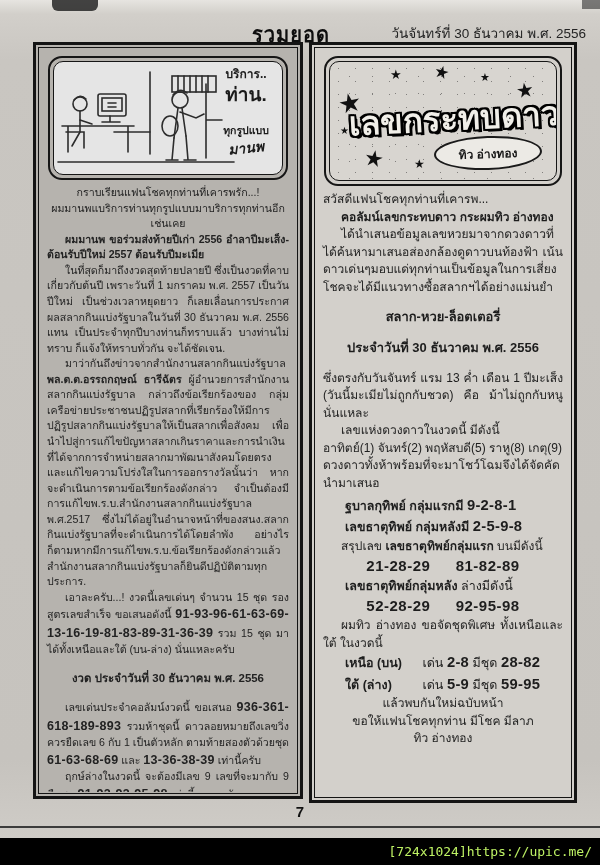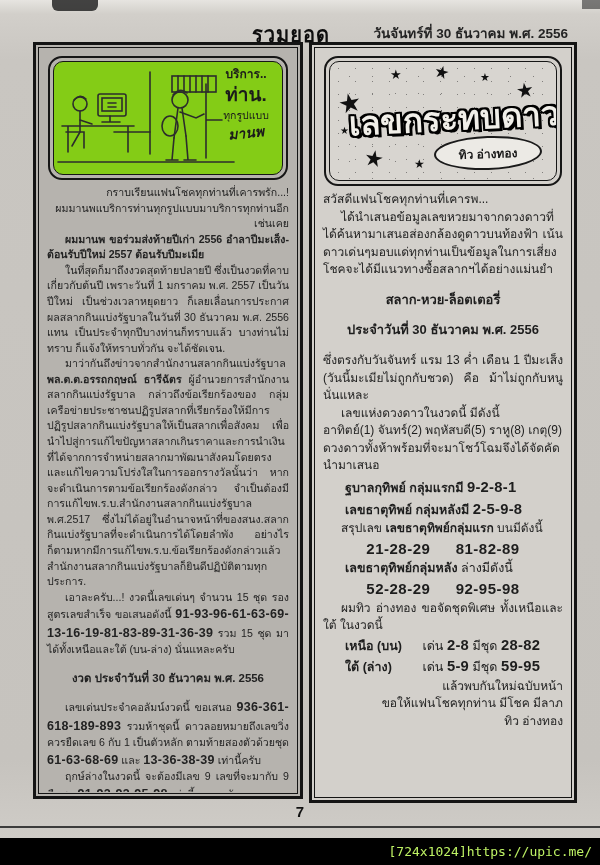--- a/index.html
+++ b/index.html
@@ -12,40 +12,40 @@
   #paper{
     position:absolute;left:0;top:0;width:600px;height:838px;
     background:linear-gradient(180deg,#e6e4e0 0,#d2cfca 14px,#c9c6c1 60px,#c6c3be 760px,#cfccc7 838px);
   }
   .smudge-tl{position:absolute;left:52px;top:0;width:46px;height:11px;background:#262626;border-radius:0 0 6px 6px;opacity:.85;}
   .smudge-tr{position:absolute;right:0;top:0;width:18px;height:9px;background:#303030;opacity:.6;}
   .masthead{
     position:absolute;left:252px;top:18px;font-size:20px;font-weight:900;
     letter-spacing:1px;color:#0e0e0e;transform:scaleY(1.12);
   }
-  .issue-date{position:absolute;right:32px;top:22px;font-size:13.5px;font-weight:700;color:#242424;}
+  .issue-date{position:absolute;right:14px;top:22px;font-size:13.5px;font-weight:400;color:#242424;}
 
   
   .panel{position:absolute;border:3px solid #141414;box-sizing:border-box;}
   .panel::before{content:"";position:absolute;inset:2px;border:1px solid #141414;pointer-events:none;}
   .panel-left{left:33px;top:42px;width:270px;height:757px;background:#b6b3ae;}
   .panel-right{left:309px;top:42px;width:268px;height:761px;background:#d3d0cb;}
   .panel-content{position:absolute;inset:4px;overflow:hidden;padding:4px 7px;box-sizing:border-box;}
 
   
   .artbox{border:2px solid #161616;border-radius:14px;padding:3px;margin:3px 1px 5px 1px;background:inherit;}
   .artbox-inner{border:1.5px solid #161616;border-radius:10px;position:relative;overflow:hidden;}
-  .cartoon-inner{height:112px;background:#84cc16;}
+  .cartoon-inner{height:112px;background:#e5e5e5;}
   .logo-inner{height:118px;background:#d8d5d0;}
 
   
   .cartoon-caption{position:absolute;right:5px;top:6px;width:62px;text-align:center;color:#1b1b1b;line-height:1.15;}
   .cap1{font-size:12px;font-weight:800;}
   .cap2{font-size:19px;font-weight:900;margin-top:2px;}
-  .cap3{font-size:10.5px;font-weight:400;margin-top:3px;}
+  .cap3{font-size:10.5px;font-weight:700;margin-top:18px;}
   .cap-sign{font-size:14px;font-weight:700;font-style:italic;margin-top:4px;transform:rotate(-6deg);}
 
   
   .logo-star{position:absolute;color:#111;line-height:1;}
   .logo-title{
     position:absolute;left:4px;top:30px;width:240px;text-align:center;
     font-size:33px;font-weight:900;color:#f1efe9;transform:rotate(-3deg);letter-spacing:0;
     text-shadow:-2px -2px 0 #000,2px -2px 0 #000,-2px 2px 0 #000,2px 2px 0 #000,0 -2px 0 #000,0 2px 0 #000,-2px 0 0 #000,2px 0 0 #000,3px 3px 0 #000;
   }
   .logo-cloud{
@@ -55,21 +55,21 @@
   }
   .speckles{position:absolute;inset:0;background:
      radial-gradient(#2a2a2a 0.8px,transparent 1px) 0 0/17px 13px,
      radial-gradient(#2a2a2a 0.7px,transparent 1px) 8px 6px/23px 17px;opacity:.5;}
 
   
   .col-left-text{font-size:10.6px;line-height:1.47;text-align:justify;color:#222;}
   .col-right-text{font-size:12px;line-height:1.46;text-align:justify;color:#1d1d1d;}
   p{margin:0;}
   .indent{text-indent:18px;}
-  .center{text-align:right;text-indent:0;}
+  .center{text-align:center;text-indent:0;}
   .b{font-weight:800;}
   .bnum{font-weight:800;font-size:1.18em;letter-spacing:.3px;}
   .heading{font-weight:800;text-align:center;font-size:1.08em;margin:12px 0;}
   .numrow{display:flex;justify-content:space-evenly;font-weight:800;font-size:15px;letter-spacing:.5px;padding:0 18px;}
   .kv{padding-left:22px;font-size:12.5px;}
   .kv .lab{font-weight:800;display:inline-block;min-width:74px;}
   .gap2{margin-top:2px;}
 
   
   .page-number{position:absolute;left:0;top:803px;width:600px;text-align:center;font-size:15px;font-weight:700;color:#111;}
@@ -169,20 +169,21 @@
           <span class="logo-star" style="left:34px;top:86px;font-size:22px;transform:rotate(10deg);">★</span>
           <span class="logo-star" style="left:84px;top:96px;font-size:12px;">★</span>
           <span class="logo-star" style="left:10px;top:64px;font-size:10px;">★</span>
           <div class="logo-title">เลขกระทบดาว</div>
           <div class="logo-cloud">ทิว อ่างทอง</div>
         </div>
       </div>
 
       <div class="col-right-text">
         <p>สวัสดีแฟนโชคทุกท่านที่เคารพ...</p>
+        <p class="b indent">คอลัมน์เลขกระทบดาว กระผมทิว อ่างทอง</p>
         <p class="indent">ได้นำเสนอข้อมูลเลขหวยมาจากดวงดาวที่ได้ค้นหามาเสนอส่องกล้องดูดาวบนท้องฟ้า เน้นดาวเด่นๆมอบแด่ทุกท่านเป็นข้อมูลในการเสี่ยงโชคจะได้มีแนวทางซื้อสลากฯได้อย่างแม่นยำ</p>
         <p class="heading">สลาก-หวย-ล็อตเตอรี่</p>
         <p class="heading">ประจำวันที่ 30 ธันวาคม พ.ศ. 2556</p>
         <p>ซึ่งตรงกับวันจันทร์ แรม 13 ค่ำ เดือน 1 ปีมะเส็ง (วันนี้มะเมียไม่ถูกกับชวด) คือ ม้าไม่ถูกกับหนูนั่นแหละ</p>
         <p class="indent">เลขแห่งดวงดาวในงวดนี้ มีดังนี้</p>
         <p>อาทิตย์(1) จันทร์(2) พฤหัสบดี(5) ราหู(8) เกตุ(9)</p>
         <p>ดวงดาวทั้งห้าพร้อมที่จะมาโชว์โฉมจึงได้จัดคัดนำมาเสนอ</p>
         <p class="kv gap2"><span class="b">ฐบาลกุทิพย์ กลุ่มแรกมี</span> <span class="bnum">9-2-8-1</span></p>
         <p class="kv"><span class="b">เลขธาตุทิพย์ กลุ่มหลังมี</span> <span class="bnum">2-5-9-8</span></p>
         <p class="indent"><span>สรุปเลข </span><span class="b">เลขธาตุทิพย์กลุ่มแรก</span><span> บนมีดังนี้</span></p>

